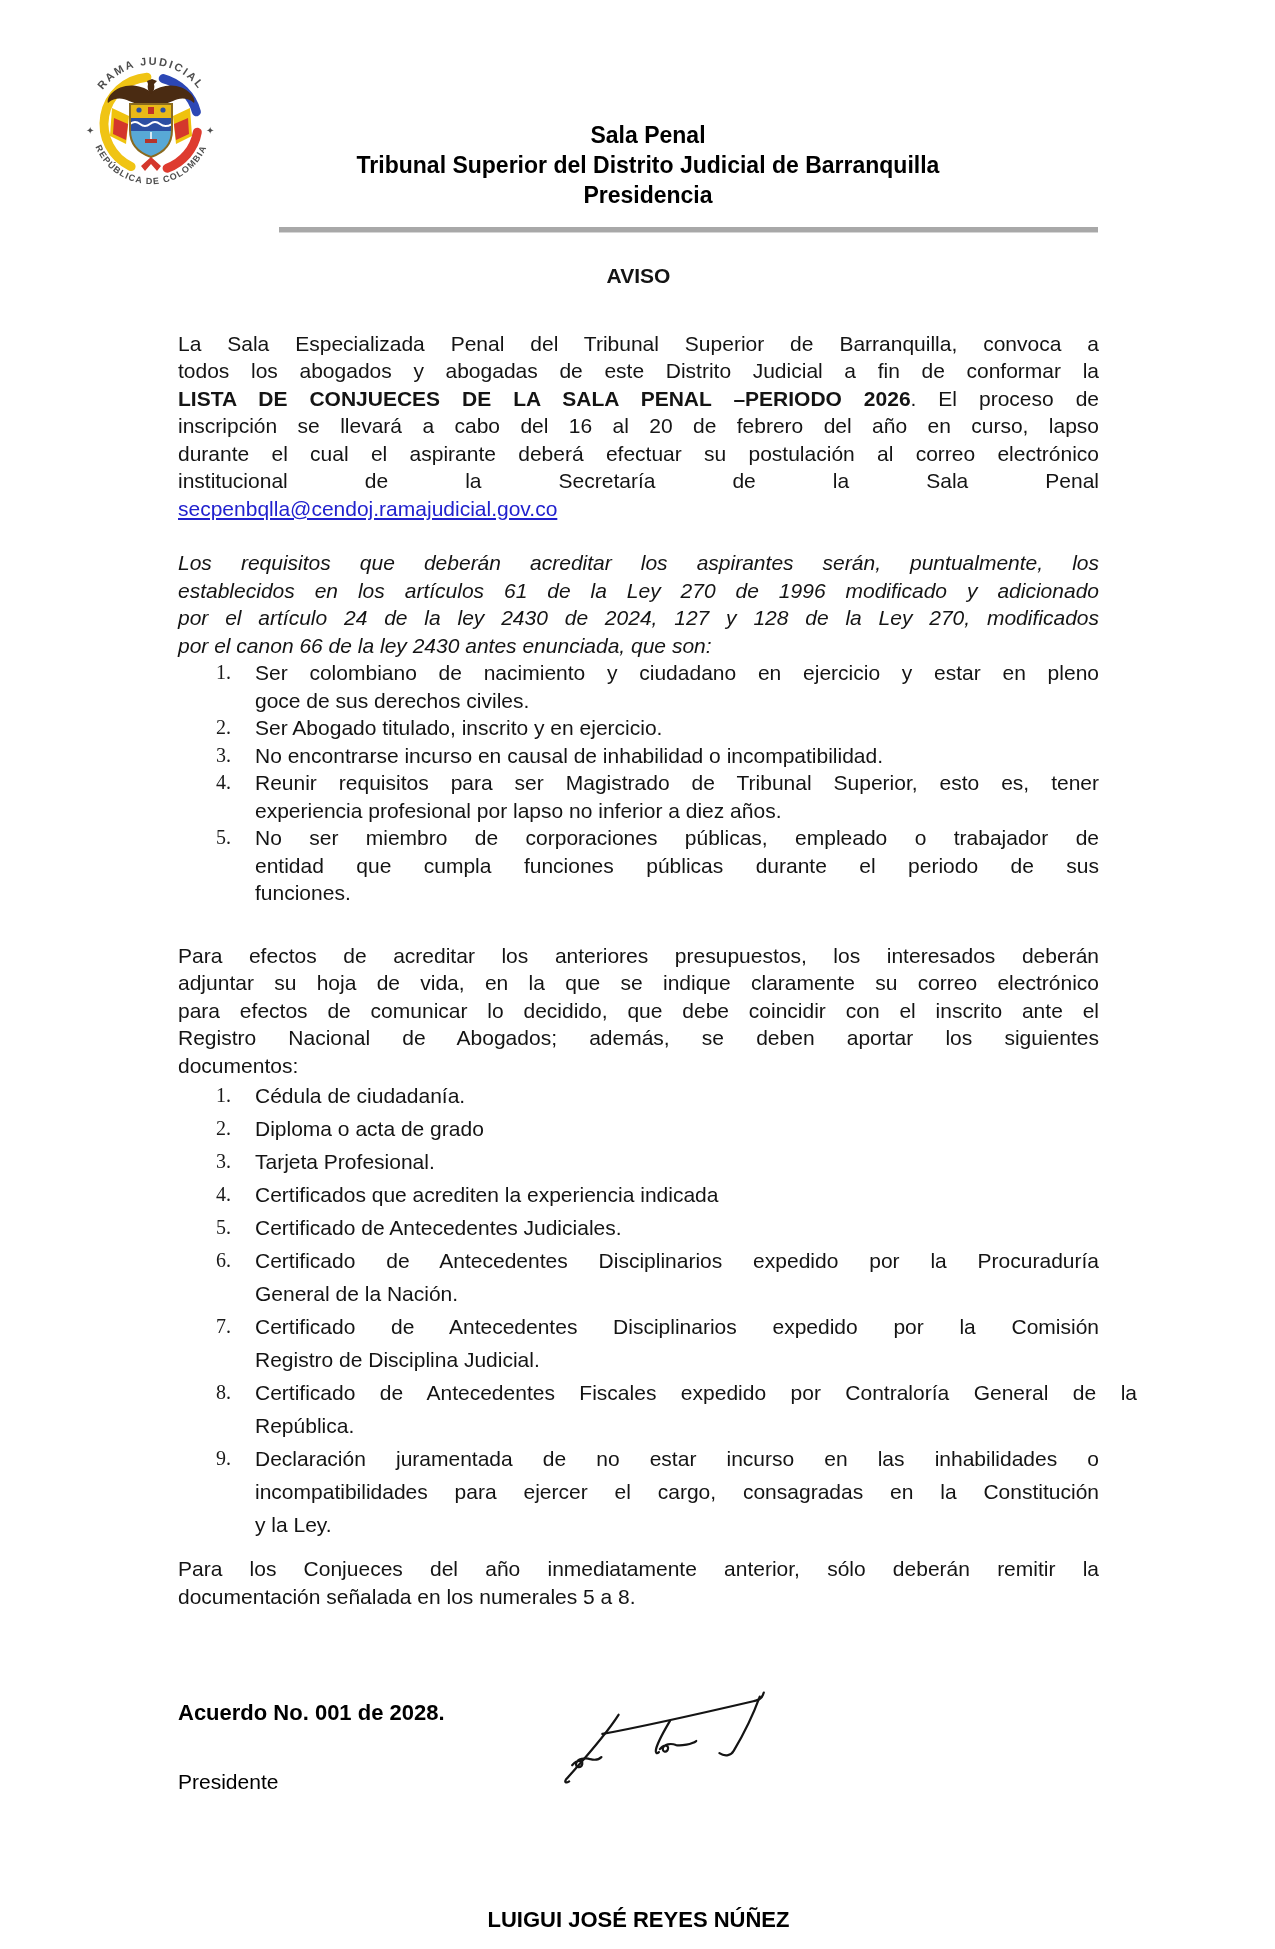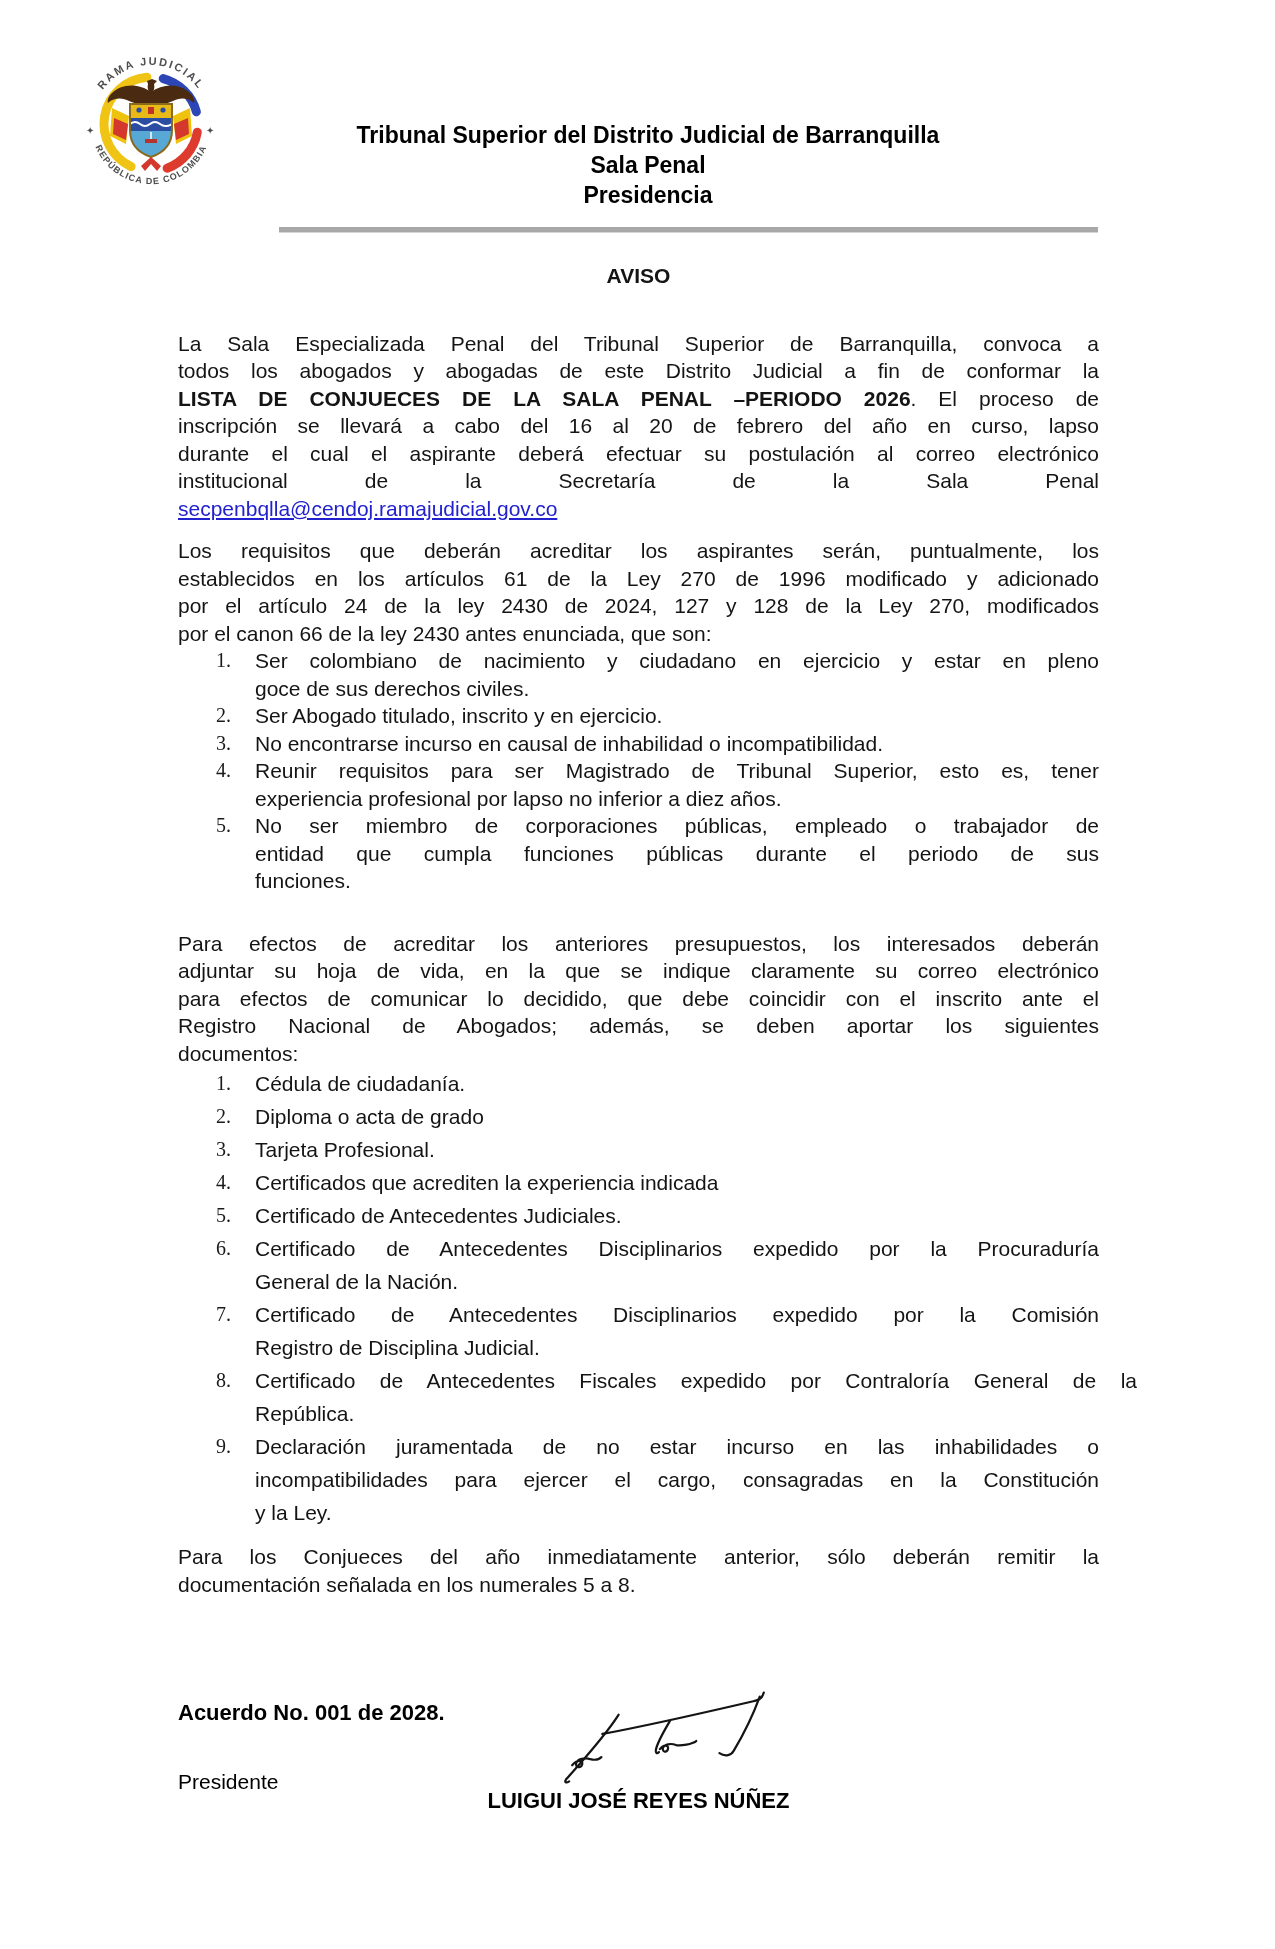--- a/index.html
+++ b/index.html
@@ -13,41 +13,41 @@
   .divider{position:absolute;left:279px;top:227px;width:819px;height:5px;
            background:#a8a8a8;border-bottom:1px solid #d6d6d6;}
 
   
   .content{position:absolute;left:178px;top:262px;width:921px;
            font-size:21px;line-height:27.5px;text-align:justify;}
   .h-aviso{text-align:center;font-weight:bold;margin:0;font-size:21px;}
   .jlines,.jline{text-align:justify;text-align-last:justify;}
   .jlast{text-align:left;text-align-last:left;}
   .sec-p1{margin-top:40px;}
-  .sec-p2{margin-top:15px;}
+  .sec-p2{margin-top:27px;font-style:italic;}
   .sec-list1{margin-top:30px;}
   .sec-p3{margin-top:35px;}
   .sec-list2{margin-top:24px;}
   .sec-p4{margin-top:14px;}
   .email-link{color:#2121ce;text-decoration:underline;cursor:pointer;}
 
   ol.doc-list{list-style:none;margin:0;padding:0;}
   ol.doc-list li{position:relative;padding-left:77px;}
   ol.doc-list li .num{position:absolute;left:38px;top:0;width:34px;
                       font-family:"Liberation Serif",serif;font-size:20px;color:#1a1a1a;
                       text-align:left;}
   ol.list2 li{line-height:33px;}
   ol.list2 li .num{line-height:33px;}
   
   ol.list2 li:nth-child(8) .jlines{margin-right:-38px;}
 
   
   .footer-acuerdo{position:absolute;left:178px;top:1700px;font-weight:bold;font-size:22px;color:#000;}
   .sig{position:absolute;left:556px;top:1688px;width:232px;height:102px;}
-  .sig-name{position:absolute;left:178px;top:1788px;width:921px;text-align:center;
+  .sig-name{position:absolute;left:178px;top:1907px;width:921px;text-align:center;
             font-weight:bold;font-size:22px;color:#000;}
   .sig-role{position:absolute;left:178px;top:1770px;width:921px;
             font-weight:normal;font-size:21px;color:#000;}
 </style>
 </head>
 <body>
 
 <div class="page">
 
   <svg class="seal" viewBox="0 0 170 170">
@@ -103,22 +103,22 @@
           <path d="M85,96 v7" stroke="#ffffff" stroke-width="1.5"></path>
         </g>
         <path d="M64,68 h42 v26 q0,20 -21,27 q-21,-7 -21,-27 z" fill="none" stroke="#8a6a1f" stroke-width="2"></path>
       </g>
 
       <path d="M85,121 l-10,9 4,5 6,-7 6,7 4,-5 z" fill="#d4372c"></path>
     </g>
   </svg>
 
   <div class="title-block">
+    <div>Sala Penal</div>
     <div>Tribunal Superior del Distrito Judicial de Barranquilla</div>
-    <div>Sala Penal</div>
     <div>Presidencia</div>
   </div>
 
   <div class="divider"></div>
 
   <div class="content">
 
     <div class="h-aviso">AVISO</div>
 
     <div class="sec-p1">

